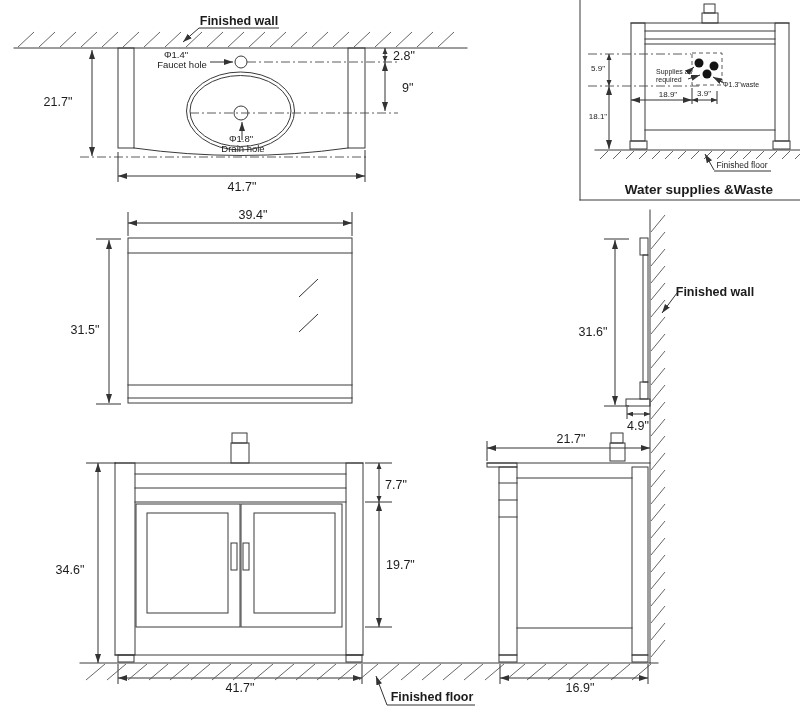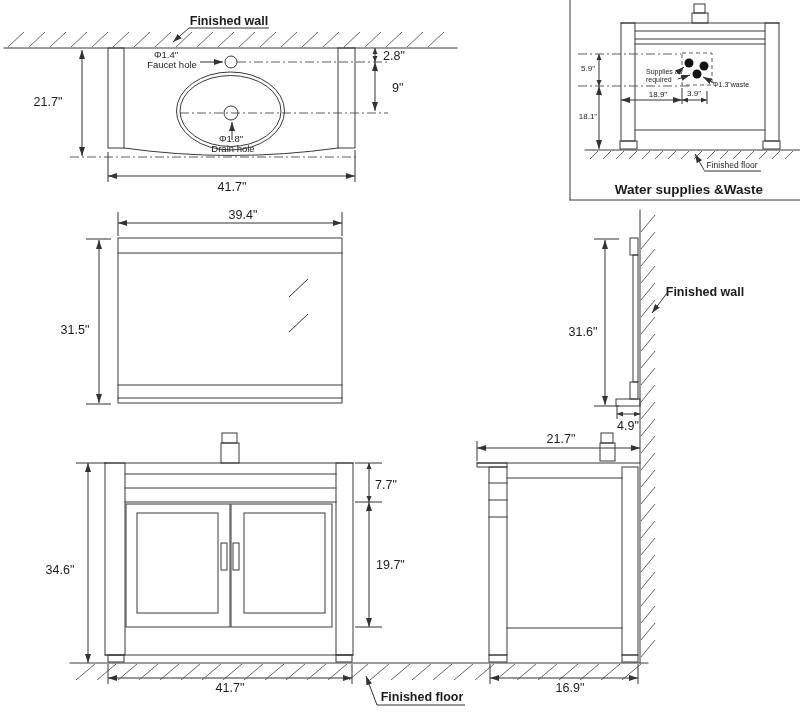--- a/index.html
+++ b/index.html
@@ -1,19 +1,19 @@
 <!DOCTYPE html>
 <html style="--line: #3a3a3a; --dim: #333333; --txt: #1c1c1c; --bg: #ffffff;"><head>
 <meta charset="utf-8">
 <style>
   :root{
     --line:#3a3a3a; --dim:#333333; --txt:#1c1c1c; --bg:#ffffff;
   }
   html,body{margin:0;padding:0;background:var(--bg);}
-  #stage{width:655px;height:724px;position:relative;background:var(--bg);}
+  #stage{width:655px;height:724px;position:relative;background:var(--bg);margin-left:10px;}
   svg{display:block;}
   .s{stroke:var(--line);stroke-width:1;fill:none;stroke-linecap:square;}
   .sf{stroke:var(--line);stroke-width:1;fill:none;}
   .d{stroke:var(--dim);stroke-width:1;fill:none;}
   .dd{stroke:#4a4a4a;stroke-width:0.9;fill:none;stroke-dasharray:9 3 2 3;}
   .dashbox{stroke:#4a4a4a;stroke-width:0.9;fill:none;stroke-dasharray:4 3;}
   .dim{marker-start:url(#aS);marker-end:url(#aE);}
   .dims{marker-start:url(#sS);marker-end:url(#sE);}
   .lead{marker-end:url(#aE);}
   .hatch line{stroke:#555;stroke-width:0.9;}

